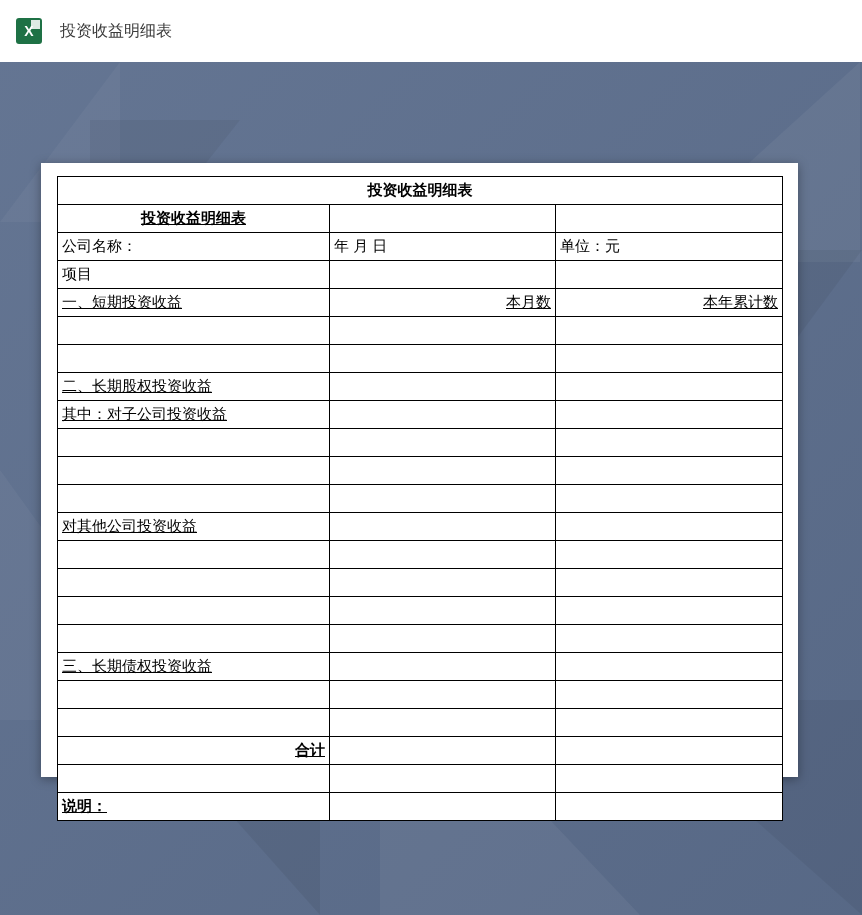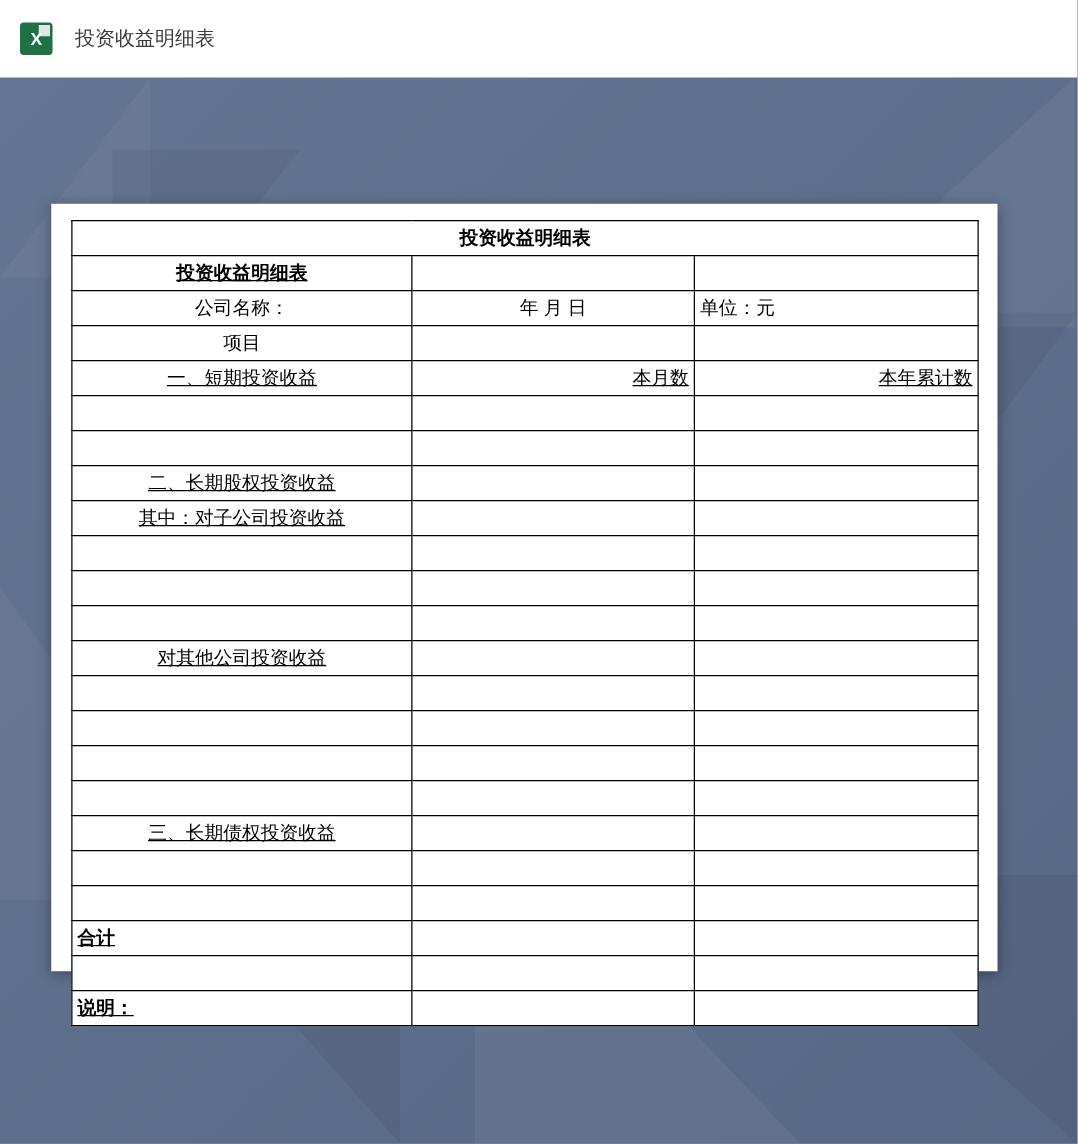--- a/index.html
+++ b/index.html
@@ -136,41 +136,40 @@
   .u {
     text-decoration: underline;
   }
   .hdr-c {
     text-align: right;
     font-size: 16px;
     text-decoration: underline;
   }
   .big {
     font-size: 17px;
-    text-align: center;
   }
   .right {
     text-align: left;
   }
   .total {
-    text-align: left;
+    text-align: right;
     font-weight: bold;
     font-size: 18px;
     text-decoration: underline;
   }
   .note {
     font-weight: bold;
     font-size: 15px;
     text-decoration: underline;
     margin-left: 28px;
   }
   .date-cell {
     letter-spacing: 0;
     font-size: 16px;
-    text-align: center;
+    text-align: left;
   }
   .nobot td {
     border-bottom: none;
   }
 </style>
 </head>
 <body>
 
 <div class="bg"></div>
 

